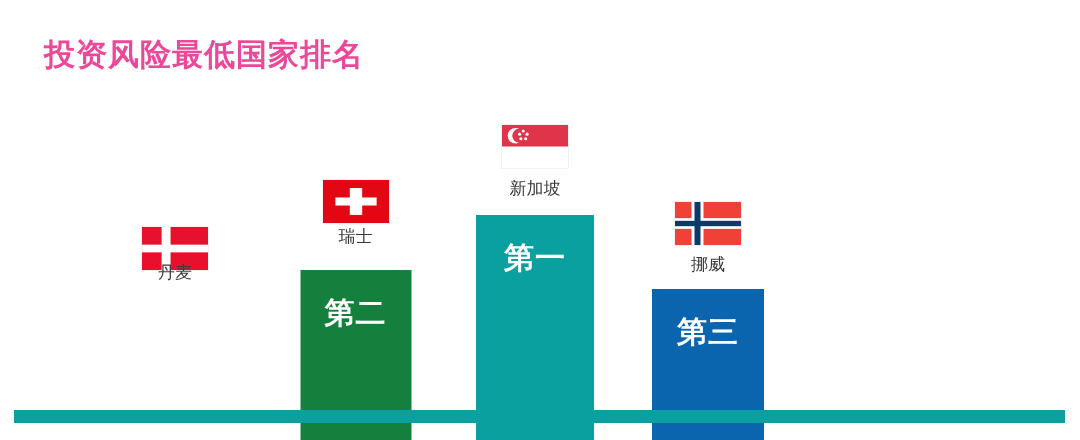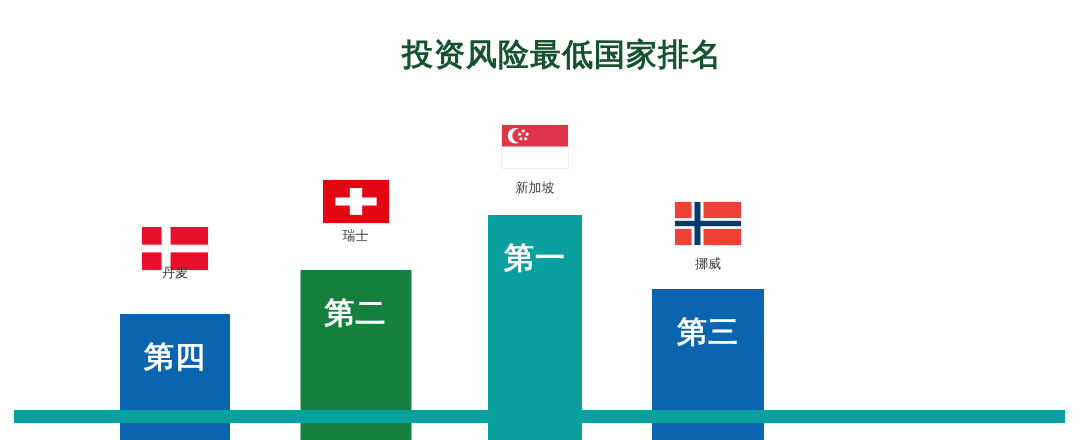--- a/index.html
+++ b/index.html
@@ -8,24 +8,23 @@
     background:#ffffff;
     font-family:"DejaVu Sans","Liberation Sans",sans-serif;
     overflow:hidden;
     position:relative;
   }
   #chart-root{position:relative;width:1080px;height:440px;}
 
   .chart-title{
     position:absolute;
     left:0;right:0;top:34px;
-    text-align:center;
     font-size:31px;
     font-weight:bold;
-    color:#14532d;
+    color:#ec4899;
     letter-spacing:1px;
     line-height:40px;
     margin-left:44px;
   }
 
   .baseline{
     position:absolute;
     left:14px;
     top:410px;
     width:1051px;
@@ -44,21 +43,21 @@
     box-sizing:border-box;
     overflow:hidden;
   }
   .flag svg{display:block;width:100%;height:100%;}
 
   .country-label{
     position:absolute;
     left:50%;
     transform:translateX(-50%);
     white-space:nowrap;
-    font-size:13px;
+    font-size:17px;
     color:#3a3a3a;
     line-height:20px;
   }
 
   .bar{
     position:absolute;
     bottom:0;
     left:50%;
     transform:translateX(-50%);
   }
@@ -82,23 +81,20 @@
 
   <div class="bar-group" style="left:120px;width:110px;height:410px;">
     <div class="flag" style="top:196px;">
       <svg viewBox="0 0 37 28" preserveAspectRatio="none">
         <rect x="0" y="0" width="37" height="28" fill="#E8112D"></rect>
         <rect x="0" y="11.5" width="37" height="5" fill="#ffffff"></rect>
         <rect x="11" y="0" width="5" height="28" fill="#ffffff"></rect>
       </svg>
     </div>
     <div class="country-label" style="top:234px;font-family:Liberation Mono, monospace;">丹麦</div>
-    <div class="bar" style="width:110px;height:126px;background:#0A64AE;">
-      <div class="rank-label" style="top:26px;">第四</div>
-    </div>
   </div>
 
   <div class="bar-group" style="left:300px;width:111px;height:410px;">
     <div class="flag" style="top:149px;">
       <svg viewBox="0 0 32 32" preserveAspectRatio="none">
         <rect x="0" y="0" width="32" height="32" fill="#E30613"></rect>
         <rect x="13" y="6" width="6" height="20" fill="#ffffff"></rect>
         <rect x="6" y="13" width="20" height="6" fill="#ffffff"></rect>
       </svg>
     </div>
@@ -118,21 +114,21 @@
           <circle cx="9.6" cy="6" r="4.0" fill="#E0344B"></circle>
           <circle cx="11.6" cy="3.3" r="0.85"></circle>
           <circle cx="13.7" cy="5.1" r="0.85"></circle>
           <circle cx="12.9" cy="7.7" r="0.85"></circle>
           <circle cx="10.3" cy="7.7" r="0.85"></circle>
           <circle cx="9.6" cy="5.1" r="0.85"></circle>
         </g>
       </svg>
     </div>
     <div class="country-label" style="top:148px;">新加坡</div>
-    <div class="bar" style="width:94px;height:225px;background:#0BA0A0;">
+    <div class="bar" style="width:118px;height:225px;background:#0BA0A0;">
       <div class="rank-label" style="top:26px;">第一</div>
     </div>
   </div>
 
   <div class="bar-group" style="left:652px;width:112px;height:410px;">
     <div class="flag" style="top:171px;">
       <svg viewBox="0 0 44 32" preserveAspectRatio="none">
         <rect x="0" y="0" width="44" height="32" fill="#EF4135"></rect>
         <rect x="0" y="12" width="44" height="8" fill="#ffffff"></rect>
         <rect x="11" y="0" width="8" height="32" fill="#ffffff"></rect>

